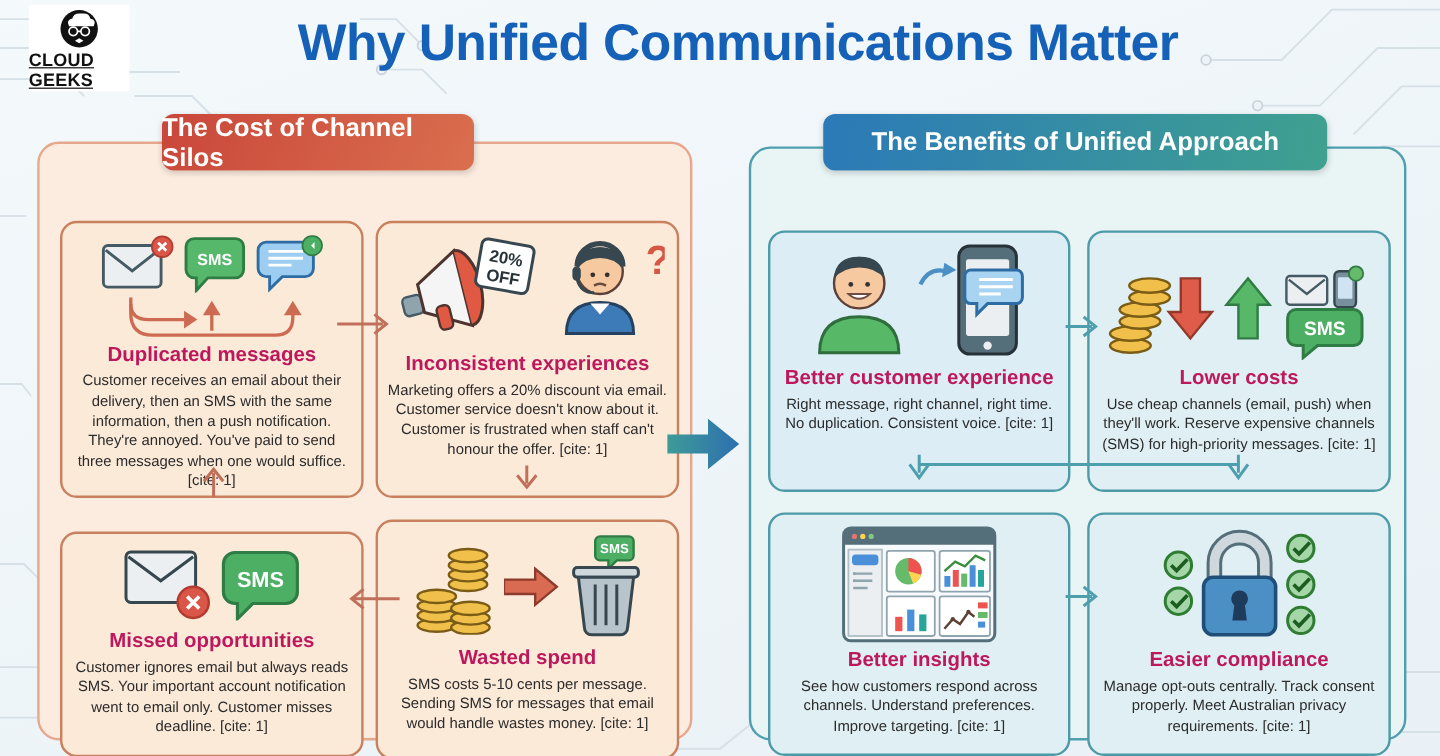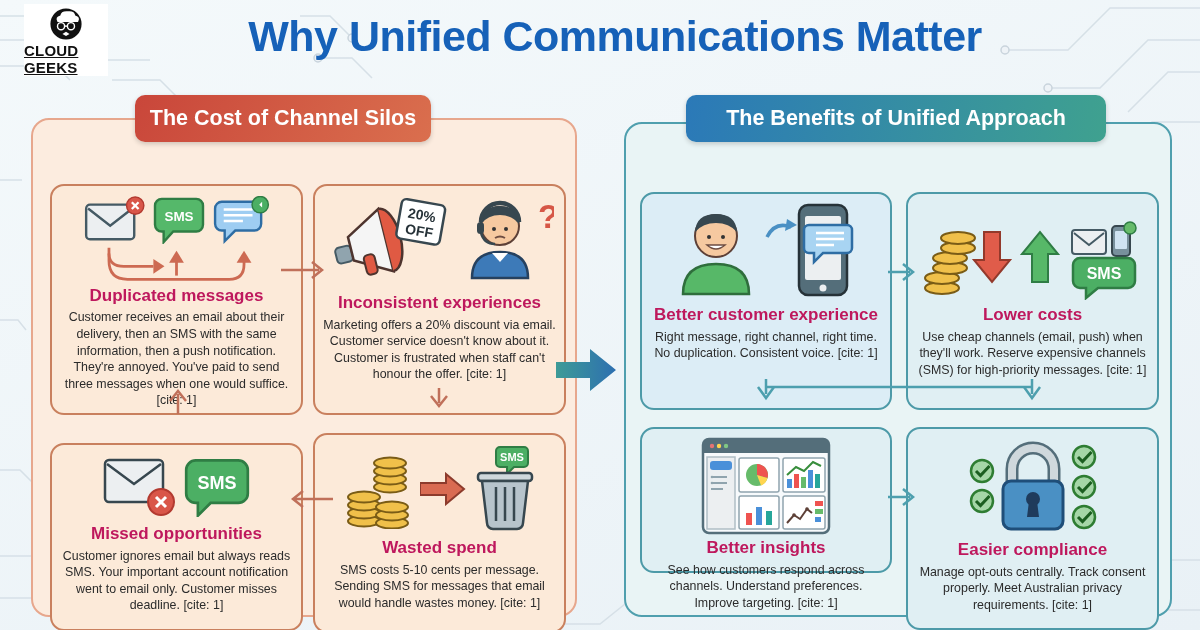--- a/index.html
+++ b/index.html
@@ -14,21 +14,21 @@
   
   .main-title{position:absolute;top:12px;left:110px;width:1010px;text-align:center;
     font-size:43px;font-weight:800;color:#1661b8;letter-spacing:-.5px;}
   
   .panel{position:absolute;border-radius:18px;box-sizing:border-box;}
   .panel-left{left:31px;top:118px;width:546px;height:499px;background:#fcecdf;border:2px solid #e7a78d;}
   .panel-right{left:624px;top:122px;width:548px;height:495px;background:#e9f4f5;border:2px solid #4f9fae;}
   .badge{position:absolute;z-index:5;color:#fff;font-weight:bold;font-size:21.5px;
     display:flex;align-items:center;justify-content:center;border-radius:10px;
     box-shadow:0 2px 5px rgba(0,0,0,.18);}
-  .badge-left{left:135px;top:95px;width:296px;height:47px;background:linear-gradient(120deg,#c9463a,#da6f4e);}
+  .badge-left{left:135px;top:95px;width:260px;height:47px;background:linear-gradient(120deg,#c9463a,#da6f4e);}
   .badge-right{left:686px;top:95px;width:420px;height:47px;background:linear-gradient(100deg,#2b79b8,#3fa18f);}
   
   .card{position:absolute;border-radius:14px;box-sizing:border-box;display:flex;flex-direction:column;
     align-items:center;text-align:center;padding:8px 8px 4px;margin-top:27px;}
   .lcard{background:#fcead9;border:2px solid #c9805e;}
   .rcard{background:#e0eff3;border:2px solid #4d9aa8;}
   .rcard-blue{background:#dcedf6;}
   .icon-zone{display:flex;align-items:center;justify-content:center;gap:6px;flex-wrap:wrap;}
   .card-title{font-size:17px;font-weight:bold;color:#be185d;line-height:1.15;margin-top:3px;}
   .card-body{font-size:12.4px;line-height:1.34;color:#2b2b2b;margin-top:4px;}
@@ -280,21 +280,21 @@
           <g>
             <path d="M160 54 h48 a7 7 0 0 1 7 7 v16 a7 7 0 0 1 -7 7 h-30 l-12 10 v-10 h-6 a7 7 0 0 1 -7 -7 v-16 a7 7 0 0 1 7 -7 z" fill="#4caf64" stroke="#2f7d44" stroke-width="2.5"></path>
             <text x="184" y="75" text-anchor="middle" font-size="16" font-weight="bold" fill="#fff">SMS</text>
           </g>
         </svg>
       </div>
       <div class="card-title">Lower costs</div>
       <div class="card-body">Use cheap channels (email, push) when they'll work. Reserve expensive channels (SMS) for high-priority messages. [cite: 1]</div>
     </div>
 
-    <div class="card rcard" style="left:14px;top:276px;width:252px;height:146px">
+    <div class="card rcard" style="left:14px;top:276px;width:252px;height:203px">
       <div class="icon-zone" style="height:100px">
         <svg width="130" height="98" viewBox="0 0 130 98">
           <rect x="2" y="2" width="126" height="94" rx="6" fill="#f7fafc" stroke="#546e7a" stroke-width="2.5"></rect>
           <path d="M2 8 a6 6 0 0 1 6 -6 h114 a6 6 0 0 1 6 6 v8 h-126 z" fill="#546e7a"></path>
           <circle cx="11" cy="9" r="2.2" fill="#e57373"></circle>
             <circle cx="18" cy="9" r="2.2" fill="#ffd54f"></circle>
             <circle cx="25" cy="9" r="2.2" fill="#81c784"></circle>
           <rect x="6" y="20" width="28" height="72" fill="#eceff1" stroke="#b0bec5" stroke-width="1.5"></rect>
           <rect x="9" y="24" width="22" height="9" rx="3" fill="#4a90d9"></rect>
           <path d="M10 40 h16 M10 46 h16 M10 52 h12" stroke="#90a4ae" stroke-width="2"></path>

